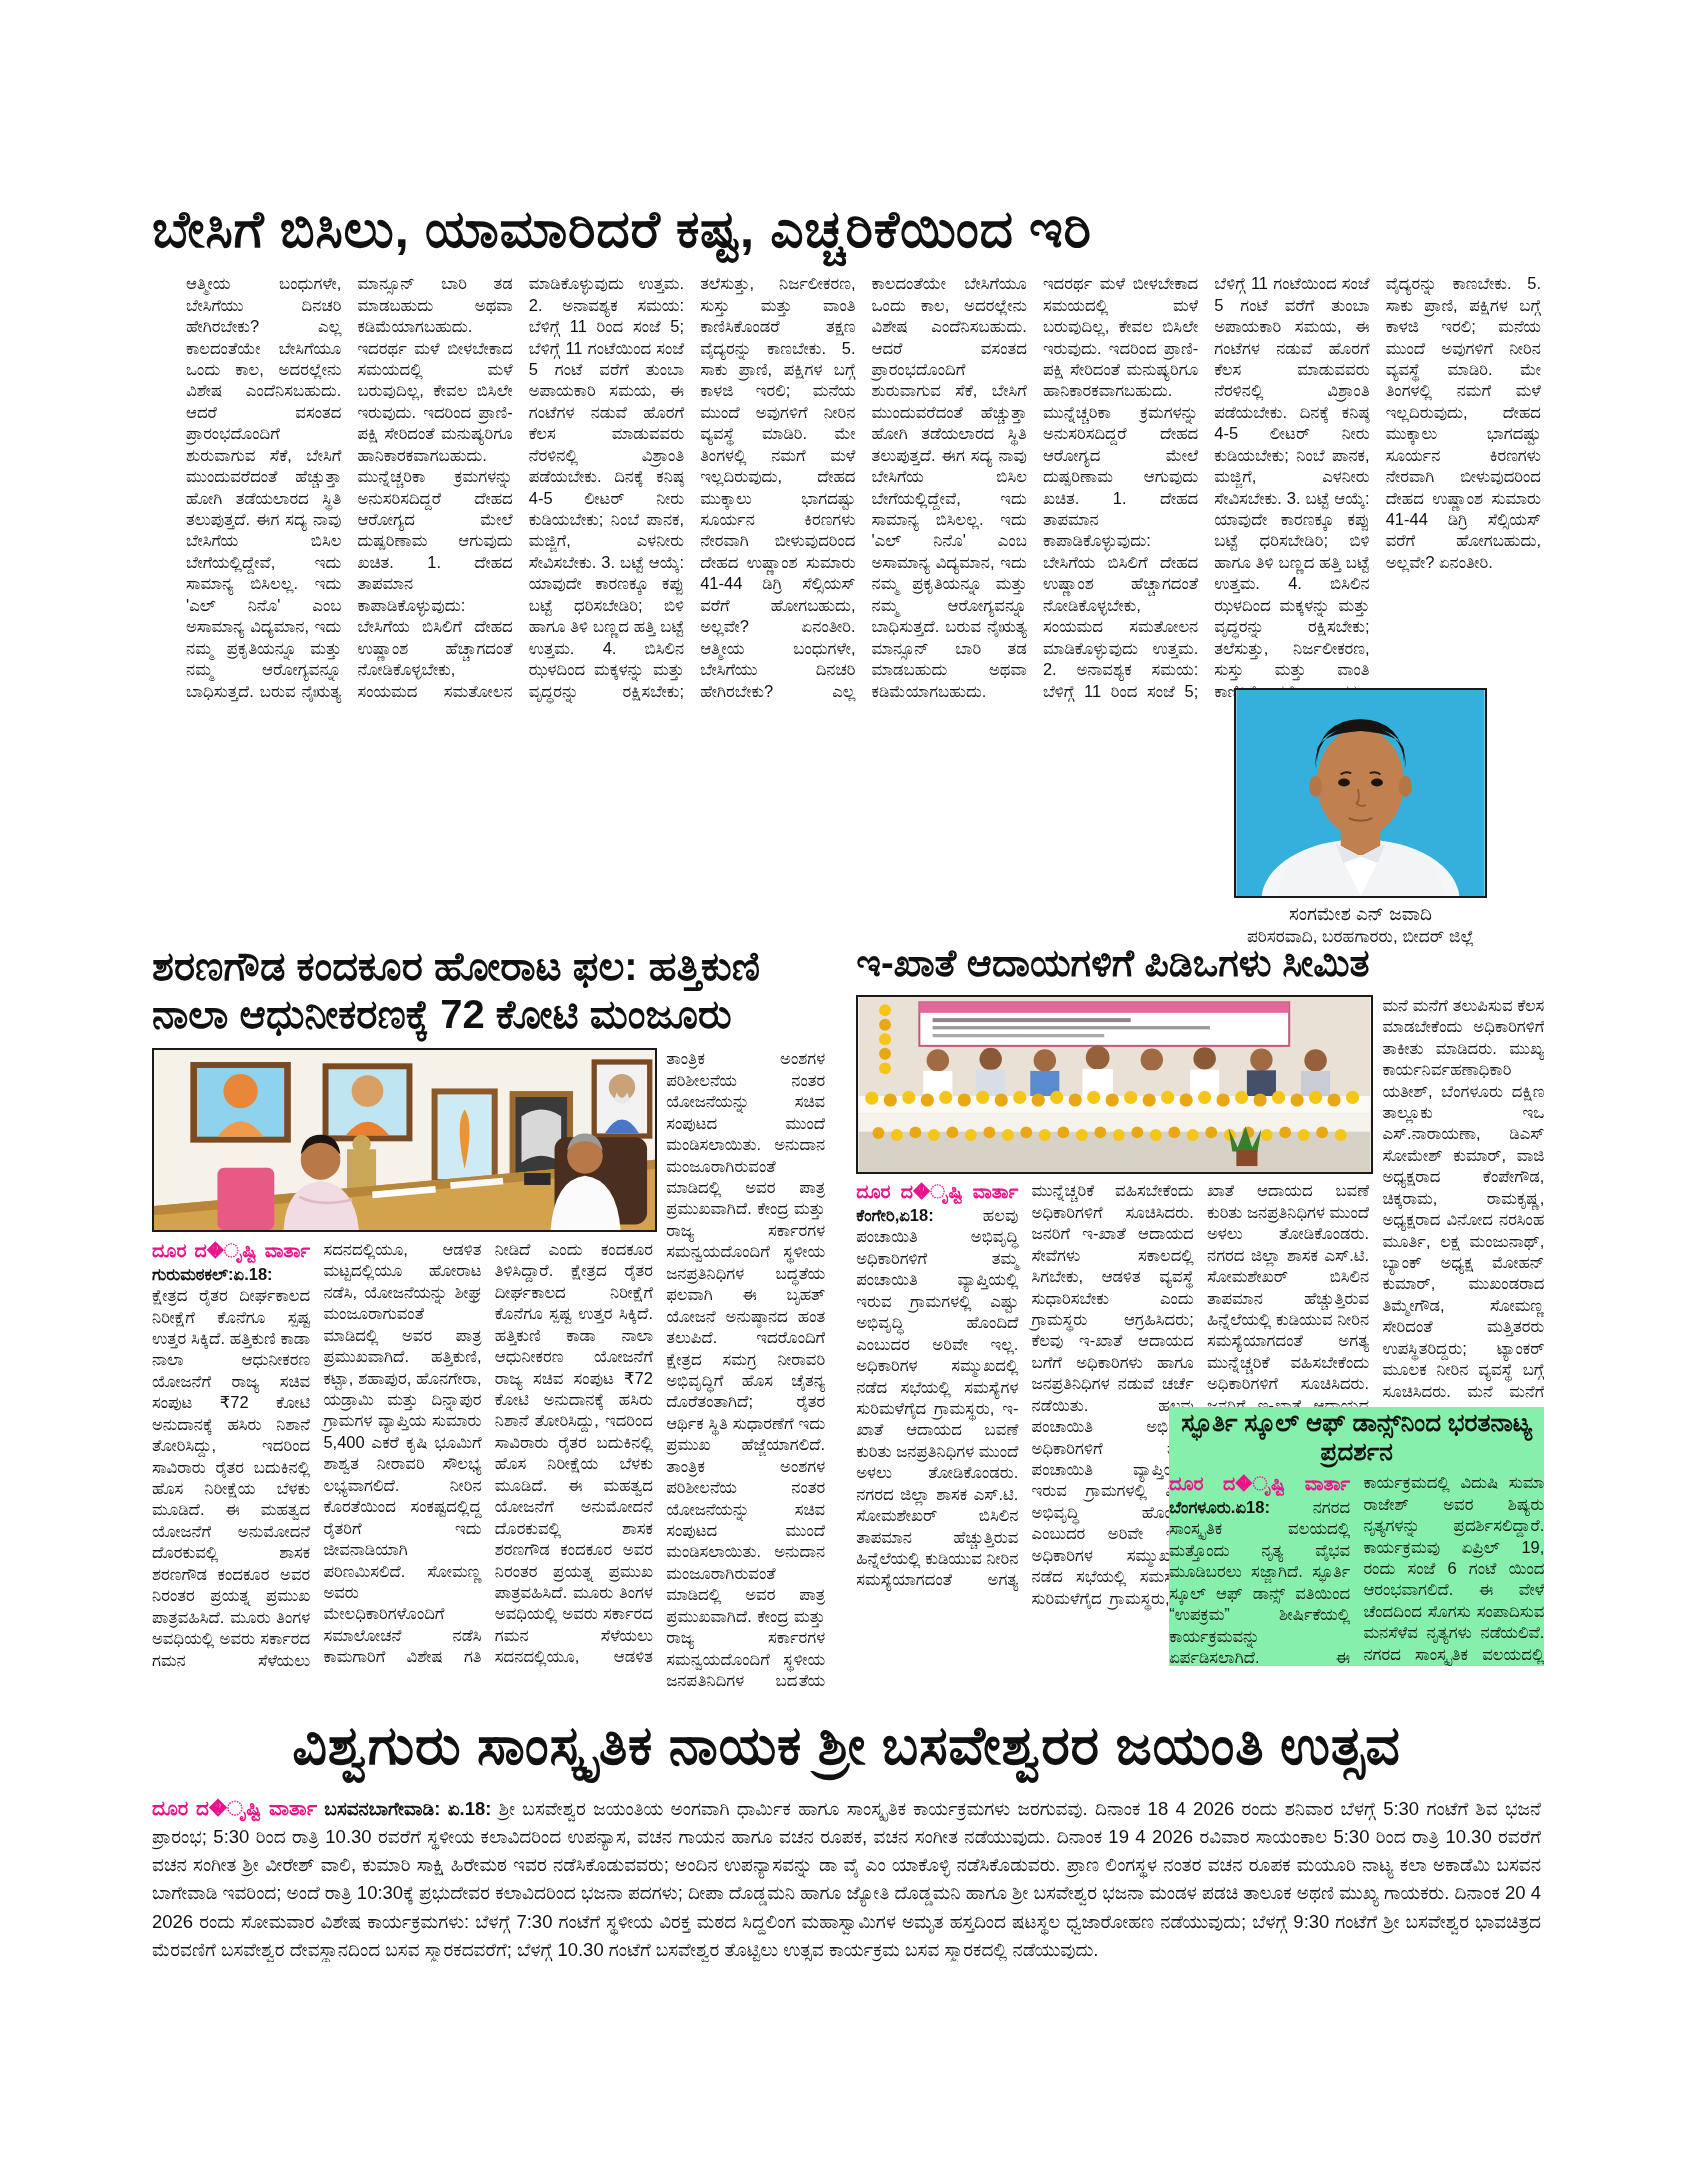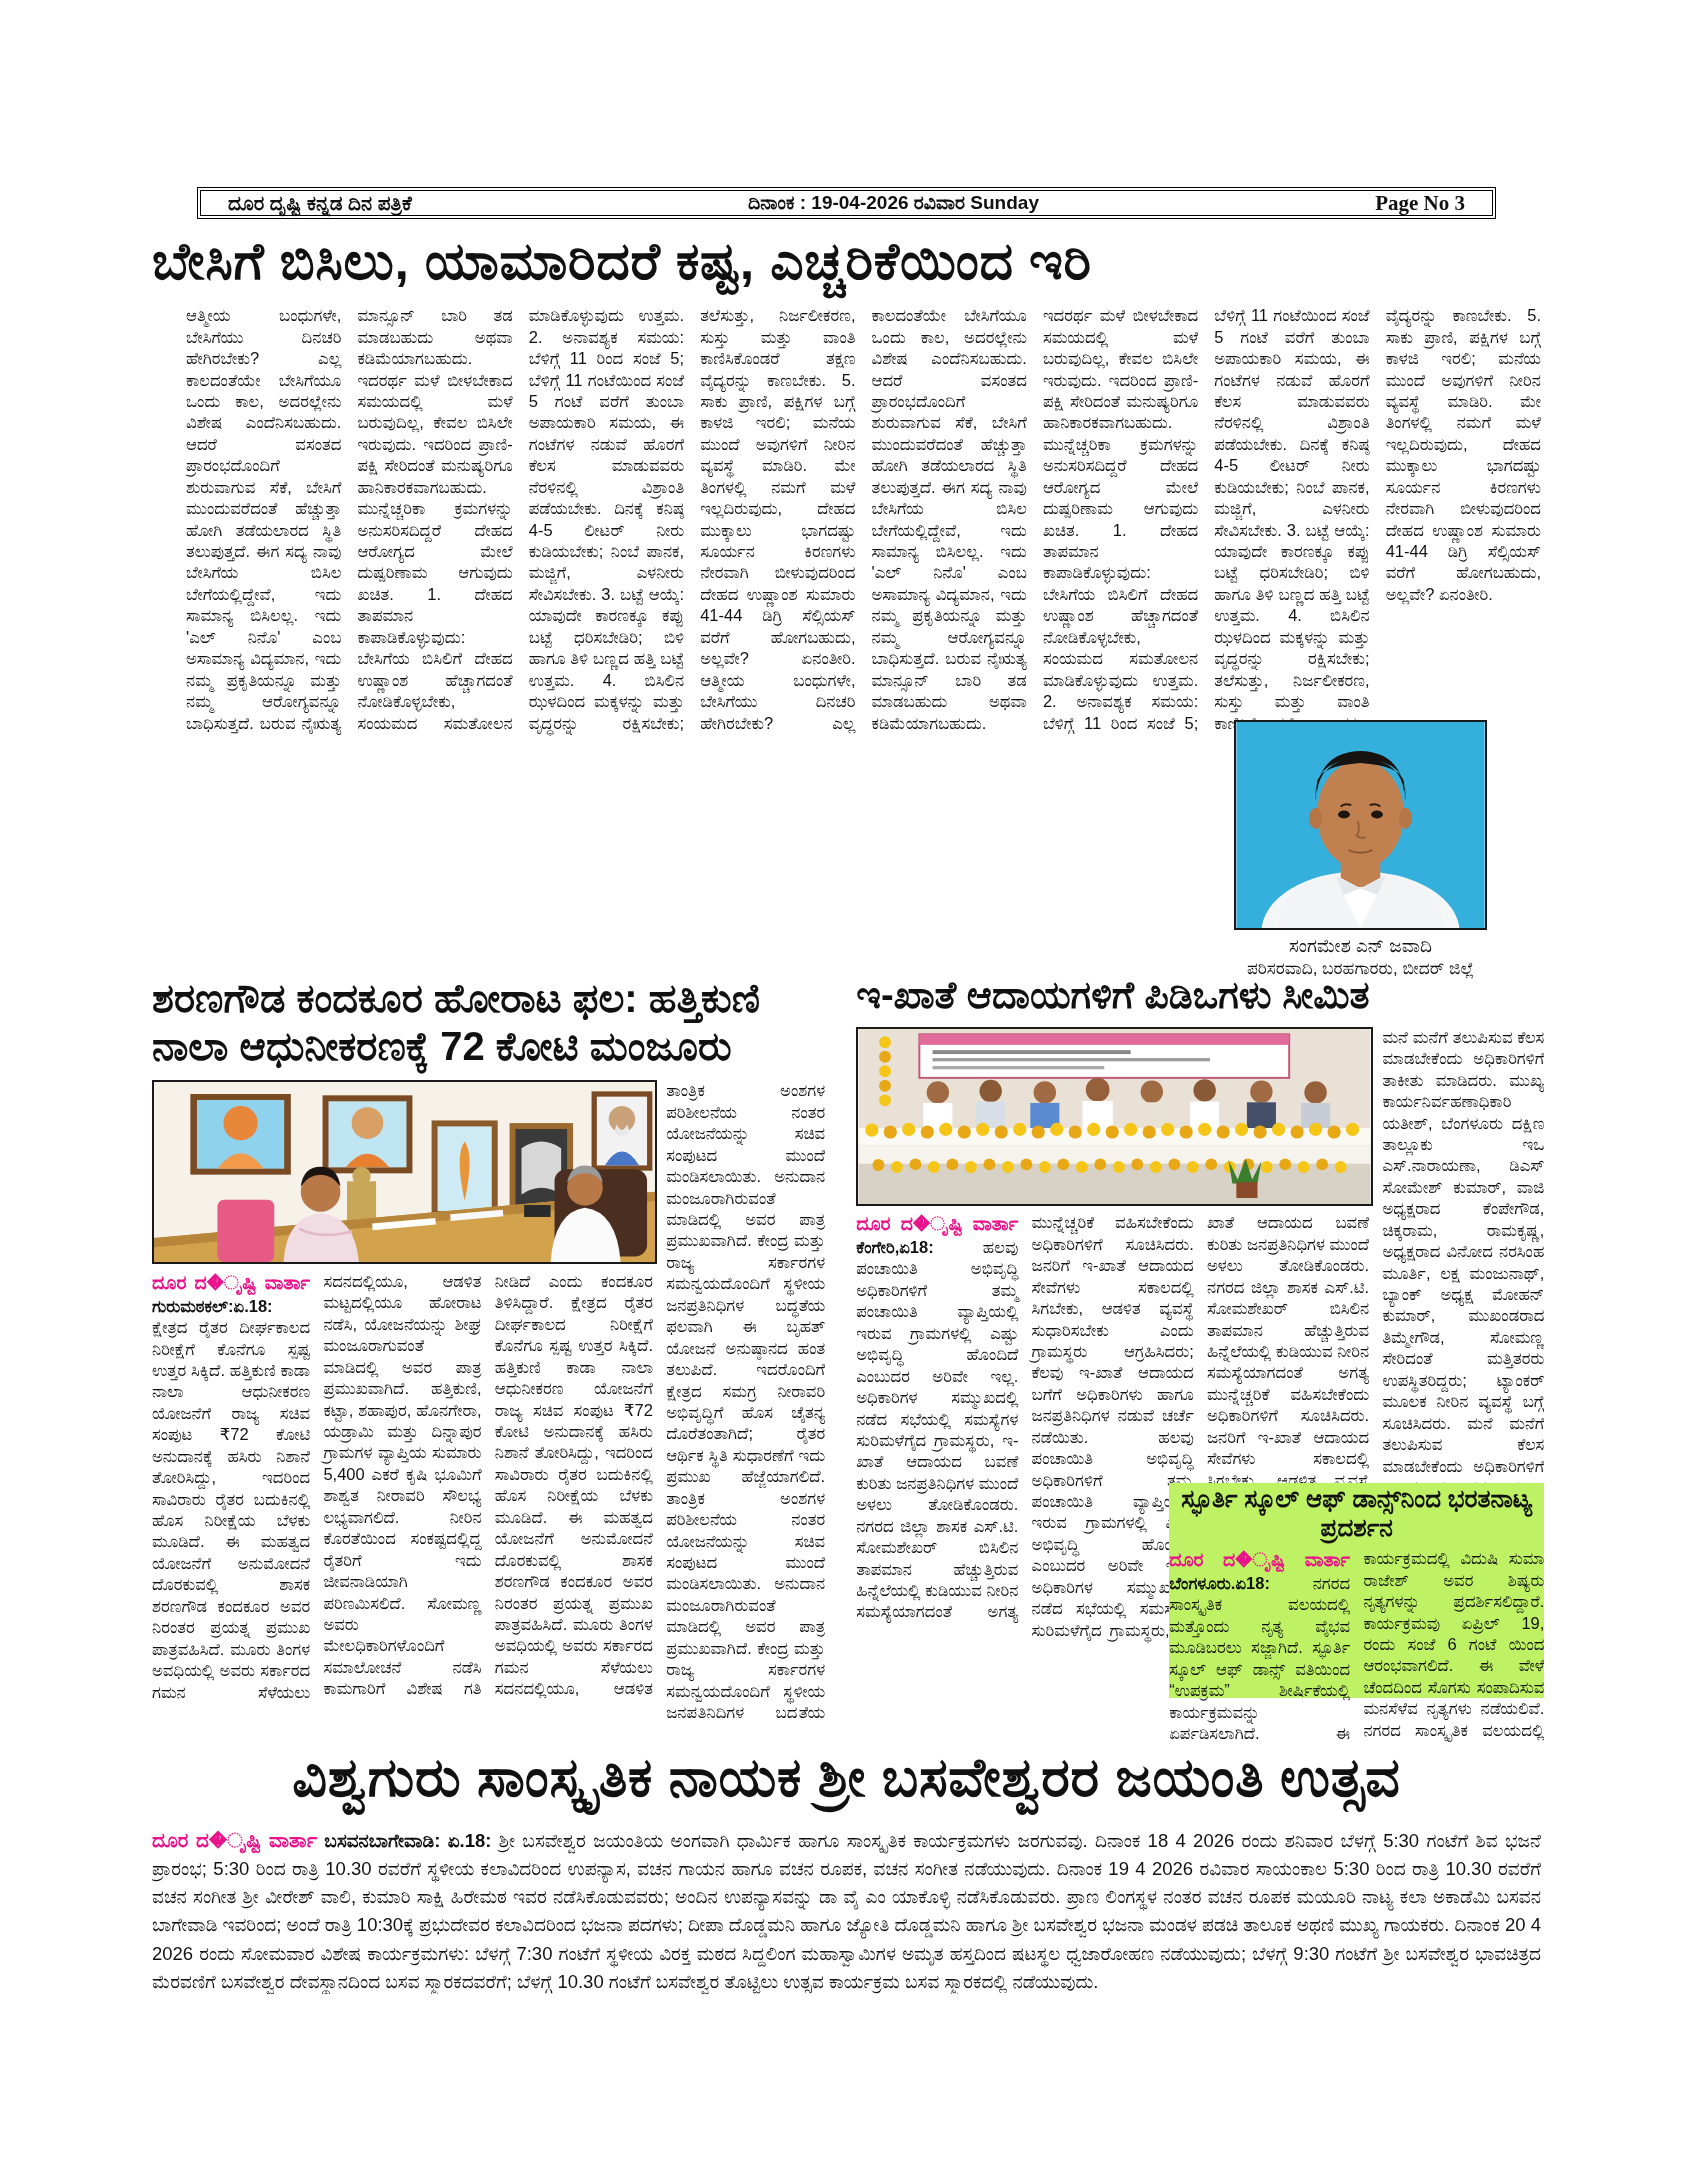--- a/index.html
+++ b/index.html
@@ -50,43 +50,38 @@
   .left-colA{width:501px;}
   .left-colA-text{margin-top:6.6px;height:450px;overflow:hidden;column-count:3;column-gap:13.2px;font-size:16.5px;line-height:1.3;text-align:justify;}
   .side-col{width:159px;height:638px;overflow:hidden;font-size:16.5px;line-height:1.3;text-align:justify;}
   .right-row{display:flex;gap:13.2px;position:relative;}
   .right-colA{width:513px;}
   .right-colA-text{margin-top:6.6px;height:486px;overflow:hidden;column-count:3;column-gap:13.2px;font-size:16.5px;line-height:1.3;text-align:justify;}
   .side-col-r{width:162px;height:668px;overflow:hidden;font-size:16.5px;line-height:1.3;text-align:justify;}
   .news-tag{color:#e9148b;font-weight:800;font-size:19px;}
   .dateline{font-weight:600;}
   .dance-overlay{
-    position:absolute;left:313px;top:412px;right:0;bottom:0;background:#bef264;z-index:4;padding-top:2.6px;margin-top:44px;
+    position:absolute;left:313px;top:412px;right:0;bottom:0;background:#86efac;z-index:4;padding-top:2.6px;
   }
   .dance-headline{font-size:24.5px;font-weight:800;line-height:1.15;text-align:center;}
   .dance-cols{margin-top:6.6px;height:198px;overflow:hidden;column-count:2;column-gap:13.2px;font-size:16.5px;line-height:1.3;text-align:justify;}
 
   
   .bottom-headline{margin-top:26.5px;font-size:54px;font-weight:800;letter-spacing:0.7px;white-space:nowrap;text-align:center;}
   .bottom-body{margin-top:14.6px;font-size:18.5px;line-height:1.52;text-align:justify;height:169px;overflow:hidden;}
   .bottom-body .news-tag{font-size:20px;}
 
   svg{display:block;}
 </style>
 </head>
 <body>
 
 <div class="page">
   <div class="content">
 
-    <div class="masthead-box">
-      <span class="masthead-title">ದೂರ ದೃಷ್ಟಿ ಕನ್ನಡ ದಿನ ಪತ್ರಿಕೆ</span>
-      <span class="masthead-date">ದಿನಾಂಕ : 19-04-2026  ರವಿವಾರ  Sunday</span>
-      <span class="masthead-page">Page No  3</span>
-    </div>
 
     <div class="main-headline">ಬೇಸಿಗೆ ಬಿಸಿಲು, ಯಾಮಾರಿದರೆ ಕಷ್ಟ, ಎಚ್ಚರಿಕೆಯಿಂದ ಇರಿ</div>
 
     <div class="main-article-wrap">
       <div class="main-article-cols">ಆತ್ಮೀಯ ಬಂಧುಗಳೇ, ಬೇಸಿಗೆಯು ದಿನಚರಿ ಹೇಗಿರಬೇಕು? ಎಲ್ಲ ಕಾಲದಂತೆಯೇ ಬೇಸಿಗೆಯೂ ಒಂದು ಕಾಲ, ಅದರಲ್ಲೇನು ವಿಶೇಷ ಎಂದೆನಿಸಬಹುದು. ಆದರೆ ವಸಂತದ ಪ್ರಾರಂಭದೊಂದಿಗೆ ಶುರುವಾಗುವ ಸೆಕೆ, ಬೇಸಿಗೆ ಮುಂದುವರೆದಂತೆ ಹೆಚ್ಚುತ್ತಾ ಹೋಗಿ ತಡೆಯಲಾರದ ಸ್ಥಿತಿ ತಲುಪುತ್ತದೆ. ಈಗ ಸದ್ಯ ನಾವು ಬೇಸಿಗೆಯ ಬಿಸಿಲ ಬೇಗೆಯಲ್ಲಿದ್ದೇವೆ, ಇದು ಸಾಮಾನ್ಯ ಬಿಸಿಲಲ್ಲ. ಇದು 'ಎಲ್ ನಿನೊ' ಎಂಬ ಅಸಾಮಾನ್ಯ ವಿದ್ಯಮಾನ, ಇದು ನಮ್ಮ ಪ್ರಕೃತಿಯನ್ನೂ ಮತ್ತು ನಮ್ಮ ಆರೋಗ್ಯವನ್ನೂ ಬಾಧಿಸುತ್ತದೆ. ಬರುವ ನೈಋತ್ಯ ಮಾನ್ಸೂನ್ ಬಾರಿ ತಡ ಮಾಡಬಹುದು ಅಥವಾ ಕಡಿಮೆಯಾಗಬಹುದು. ಇದರರ್ಥ ಮಳೆ ಬೀಳಬೇಕಾದ ಸಮಯದಲ್ಲಿ ಮಳೆ ಬರುವುದಿಲ್ಲ, ಕೇವಲ ಬಿಸಿಲೇ ಇರುವುದು. ಇದರಿಂದ ಪ್ರಾಣಿ-ಪಕ್ಷಿ ಸೇರಿದಂತೆ ಮನುಷ್ಯರಿಗೂ ಹಾನಿಕಾರಕವಾಗಬಹುದು. ಮುನ್ನೆಚ್ಚರಿಕಾ ಕ್ರಮಗಳನ್ನು ಅನುಸರಿಸದಿದ್ದರೆ ದೇಹದ ಆರೋಗ್ಯದ ಮೇಲೆ ದುಷ್ಪರಿಣಾಮ ಆಗುವುದು ಖಚಿತ. 1. ದೇಹದ ತಾಪಮಾನ ಕಾಪಾಡಿಕೊಳ್ಳುವುದು: ಬೇಸಿಗೆಯ ಬಿಸಿಲಿಗೆ ದೇಹದ ಉಷ್ಣಾಂಶ ಹೆಚ್ಚಾಗದಂತೆ ನೋಡಿಕೊಳ್ಳಬೇಕು, ಸಂಯಮದ ಸಮತೋಲನ ಮಾಡಿಕೊಳ್ಳುವುದು ಉತ್ತಮ. 2. ಅನಾವಶ್ಯಕ ಸಮಯ: ಬೆಳಿಗ್ಗೆ 11 ರಿಂದ ಸಂಜೆ 5; ಬೆಳಿಗ್ಗೆ 11 ಗಂಟೆಯಿಂದ ಸಂಜೆ 5 ಗಂಟೆ ವರೆಗೆ ತುಂಬಾ ಅಪಾಯಕಾರಿ ಸಮಯ, ಈ ಗಂಟೆಗಳ ನಡುವೆ ಹೊರಗೆ ಕೆಲಸ ಮಾಡುವವರು ನೆರಳಿನಲ್ಲಿ ವಿಶ್ರಾಂತಿ ಪಡೆಯಬೇಕು. ದಿನಕ್ಕೆ ಕನಿಷ್ಠ 4-5 ಲೀಟರ್ ನೀರು ಕುಡಿಯಬೇಕು; ನಿಂಬೆ ಪಾನಕ, ಮಜ್ಜಿಗೆ, ಎಳನೀರು ಸೇವಿಸಬೇಕು. 3. ಬಟ್ಟೆ ಆಯ್ಕೆ: ಯಾವುದೇ ಕಾರಣಕ್ಕೂ ಕಪ್ಪು ಬಟ್ಟೆ ಧರಿಸಬೇಡಿರಿ; ಬಿಳಿ ಹಾಗೂ ತಿಳಿ ಬಣ್ಣದ ಹತ್ತಿ ಬಟ್ಟೆ ಉತ್ತಮ. 4. ಬಿಸಿಲಿನ ಝಳದಿಂದ ಮಕ್ಕಳನ್ನು ಮತ್ತು ವೃದ್ಧರನ್ನು ರಕ್ಷಿಸಬೇಕು; ತಲೆಸುತ್ತು, ನಿರ್ಜಲೀಕರಣ, ಸುಸ್ತು ಮತ್ತು ವಾಂತಿ ಕಾಣಿಸಿಕೊಂಡರೆ ತಕ್ಷಣ ವೈದ್ಯರನ್ನು ಕಾಣಬೇಕು. 5. ಸಾಕು ಪ್ರಾಣಿ, ಪಕ್ಷಿಗಳ ಬಗ್ಗೆ ಕಾಳಜಿ ಇರಲಿ; ಮನೆಯ ಮುಂದೆ ಅವುಗಳಿಗೆ ನೀರಿನ ವ್ಯವಸ್ಥೆ ಮಾಡಿರಿ. ಮೇ ತಿಂಗಳಲ್ಲಿ ನಮಗೆ ಮಳೆ ಇಲ್ಲದಿರುವುದು, ದೇಹದ ಮುಕ್ಕಾಲು ಭಾಗದಷ್ಟು ಸೂರ್ಯನ ಕಿರಣಗಳು ನೇರವಾಗಿ ಬೀಳುವುದರಿಂದ ದೇಹದ ಉಷ್ಣಾಂಶ ಸುಮಾರು 41-44 ಡಿಗ್ರಿ ಸೆಲ್ಸಿಯಸ್ ವರೆಗೆ ಹೋಗಬಹುದು, ಅಲ್ಲವೇ? ಏನಂತೀರಿ. ಆತ್ಮೀಯ ಬಂಧುಗಳೇ, ಬೇಸಿಗೆಯು ದಿನಚರಿ ಹೇಗಿರಬೇಕು? ಎಲ್ಲ ಕಾಲದಂತೆಯೇ ಬೇಸಿಗೆಯೂ ಒಂದು ಕಾಲ, ಅದರಲ್ಲೇನು ವಿಶೇಷ ಎಂದೆನಿಸಬಹುದು. ಆದರೆ ವಸಂತದ ಪ್ರಾರಂಭದೊಂದಿಗೆ ಶುರುವಾಗುವ ಸೆಕೆ, ಬೇಸಿಗೆ ಮುಂದುವರೆದಂತೆ ಹೆಚ್ಚುತ್ತಾ ಹೋಗಿ ತಡೆಯಲಾರದ ಸ್ಥಿತಿ ತಲುಪುತ್ತದೆ. ಈಗ ಸದ್ಯ ನಾವು ಬೇಸಿಗೆಯ ಬಿಸಿಲ ಬೇಗೆಯಲ್ಲಿದ್ದೇವೆ, ಇದು ಸಾಮಾನ್ಯ ಬಿಸಿಲಲ್ಲ. ಇದು 'ಎಲ್ ನಿನೊ' ಎಂಬ ಅಸಾಮಾನ್ಯ ವಿದ್ಯಮಾನ, ಇದು ನಮ್ಮ ಪ್ರಕೃತಿಯನ್ನೂ ಮತ್ತು ನಮ್ಮ ಆರೋಗ್ಯವನ್ನೂ ಬಾಧಿಸುತ್ತದೆ. ಬರುವ ನೈಋತ್ಯ ಮಾನ್ಸೂನ್ ಬಾರಿ ತಡ ಮಾಡಬಹುದು ಅಥವಾ ಕಡಿಮೆಯಾಗಬಹುದು. ಇದರರ್ಥ ಮಳೆ ಬೀಳಬೇಕಾದ ಸಮಯದಲ್ಲಿ ಮಳೆ ಬರುವುದಿಲ್ಲ, ಕೇವಲ ಬಿಸಿಲೇ ಇರುವುದು. ಇದರಿಂದ ಪ್ರಾಣಿ-ಪಕ್ಷಿ ಸೇರಿದಂತೆ ಮನುಷ್ಯರಿಗೂ ಹಾನಿಕಾರಕವಾಗಬಹುದು. ಮುನ್ನೆಚ್ಚರಿಕಾ ಕ್ರಮಗಳನ್ನು ಅನುಸರಿಸದಿದ್ದರೆ ದೇಹದ ಆರೋಗ್ಯದ ಮೇಲೆ ದುಷ್ಪರಿಣಾಮ ಆಗುವುದು ಖಚಿತ. 1. ದೇಹದ ತಾಪಮಾನ ಕಾಪಾಡಿಕೊಳ್ಳುವುದು: ಬೇಸಿಗೆಯ ಬಿಸಿಲಿಗೆ ದೇಹದ ಉಷ್ಣಾಂಶ ಹೆಚ್ಚಾಗದಂತೆ ನೋಡಿಕೊಳ್ಳಬೇಕು, ಸಂಯಮದ ಸಮತೋಲನ ಮಾಡಿಕೊಳ್ಳುವುದು ಉತ್ತಮ. 2. ಅನಾವಶ್ಯಕ ಸಮಯ: ಬೆಳಿಗ್ಗೆ 11 ರಿಂದ ಸಂಜೆ 5; ಬೆಳಿಗ್ಗೆ 11 ಗಂಟೆಯಿಂದ ಸಂಜೆ 5 ಗಂಟೆ ವರೆಗೆ ತುಂಬಾ ಅಪಾಯಕಾರಿ ಸಮಯ, ಈ ಗಂಟೆಗಳ ನಡುವೆ ಹೊರಗೆ ಕೆಲಸ ಮಾಡುವವರು ನೆರಳಿನಲ್ಲಿ ವಿಶ್ರಾಂತಿ ಪಡೆಯಬೇಕು. ದಿನಕ್ಕೆ ಕನಿಷ್ಠ 4-5 ಲೀಟರ್ ನೀರು ಕುಡಿಯಬೇಕು; ನಿಂಬೆ ಪಾನಕ, ಮಜ್ಜಿಗೆ, ಎಳನೀರು ಸೇವಿಸಬೇಕು. 3. ಬಟ್ಟೆ ಆಯ್ಕೆ: ಯಾವುದೇ ಕಾರಣಕ್ಕೂ ಕಪ್ಪು ಬಟ್ಟೆ ಧರಿಸಬೇಡಿರಿ; ಬಿಳಿ ಹಾಗೂ ತಿಳಿ ಬಣ್ಣದ ಹತ್ತಿ ಬಟ್ಟೆ ಉತ್ತಮ. 4. ಬಿಸಿಲಿನ ಝಳದಿಂದ ಮಕ್ಕಳನ್ನು ಮತ್ತು ವೃದ್ಧರನ್ನು ರಕ್ಷಿಸಬೇಕು; ತಲೆಸುತ್ತು, ನಿರ್ಜಲೀಕರಣ, ಸುಸ್ತು ಮತ್ತು ವಾಂತಿ ಕಾಣಿಸಿಕೊಂಡರೆ ತಕ್ಷಣ ವೈದ್ಯರನ್ನು ಕಾಣಬೇಕು. 5. ಸಾಕು ಪ್ರಾಣಿ, ಪಕ್ಷಿಗಳ ಬಗ್ಗೆ ಕಾಳಜಿ ಇರಲಿ; ಮನೆಯ ಮುಂದೆ ಅವುಗಳಿಗೆ ನೀರಿನ ವ್ಯವಸ್ಥೆ ಮಾಡಿರಿ. ಮೇ ತಿಂಗಳಲ್ಲಿ ನಮಗೆ ಮಳೆ ಇಲ್ಲದಿರುವುದು, ದೇಹದ ಮುಕ್ಕಾಲು ಭಾಗದಷ್ಟು ಸೂರ್ಯನ ಕಿರಣಗಳು ನೇರವಾಗಿ ಬೀಳುವುದರಿಂದ ದೇಹದ ಉಷ್ಣಾಂಶ ಸುಮಾರು 41-44 ಡಿಗ್ರಿ ಸೆಲ್ಸಿಯಸ್ ವರೆಗೆ ಹೋಗಬಹುದು, ಅಲ್ಲವೇ? ಏನಂತೀರಿ. </div>
       <div class="portrait-overlay">
         <svg class="photo-frame" width="249" height="206" viewBox="0 0 376 312">
           <rect x="0" y="0" width="376" height="312" fill="#35b0dd"></rect>
           <ellipse cx="188" cy="318" rx="150" ry="92" fill="#f4f6f8"></ellipse>
           <rect x="158" y="198" width="60" height="52" fill="#c08050"></rect>

